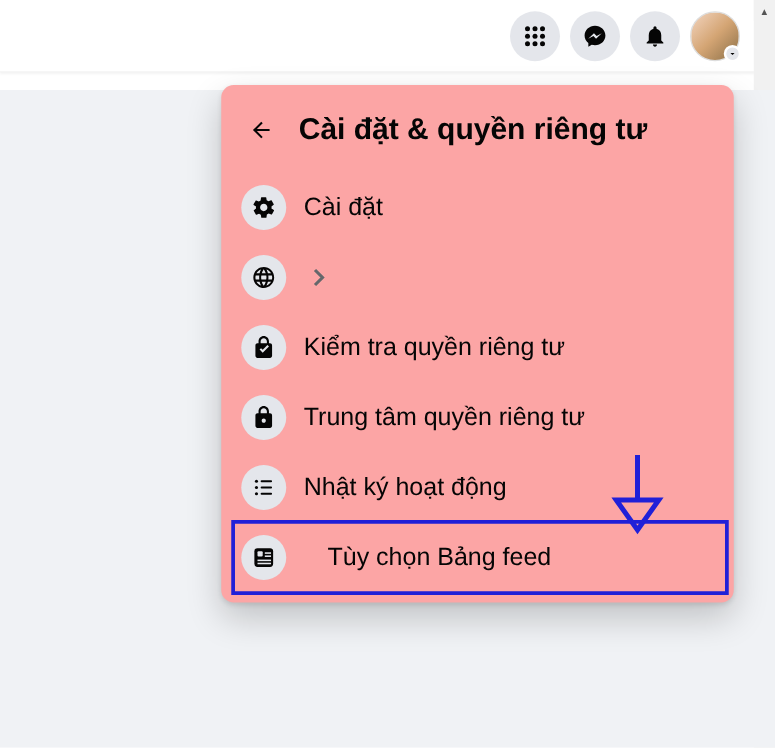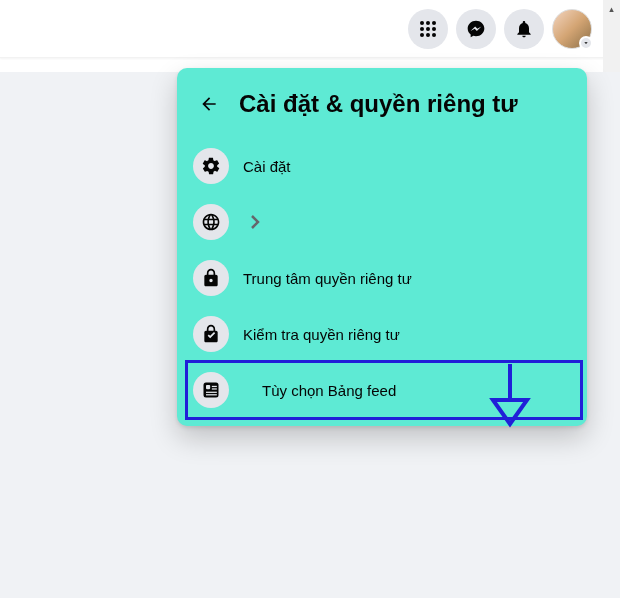--- a/index.html
+++ b/index.html
@@ -62,21 +62,21 @@
       left: 0;
       right: 0;
       bottom: 0;
       background: #f0f2f5;
     }
     .dropdown {
       position: absolute;
       top: 68px;
       right: 33px;
       width: 410px;
-      background: #5eead4;
+      background: #fca5a5;
       border-radius: 10px;
       box-shadow: 0 12px 28px rgba(0,0,0,0.2), 0 2px 4px rgba(0,0,0,0.1);
       padding: 10px 8px 8px 8px;
     }
     .dropdown-header {
       display: flex;
       align-items: center;
       gap: 14px;
       padding: 10px 8px 18px 8px;
     }
@@ -107,21 +107,21 @@
       width: 36px;
       height: 36px;
       border-radius: 50%;
       background: #e4e6eb;
       display: flex;
       align-items: center;
       justify-content: center;
       flex-shrink: 0;
     }
     .menu-label {
-      font-size: 15px;
+      font-size: 20px;
       font-weight: 500;
       color: #050505;
       flex: 1;
     }
     .chevron-icon {
       color: #65676b;
     }
     .highlight-box {
       position: absolute;
       left: 0;
@@ -256,35 +256,48 @@
         </svg>
     </div>
     <svg class="chevron-icon" width="24" height="24" viewBox="0 0 24 24" fill="none" stroke="#65676b" stroke-width="2.5">
         <path d="M9 6l6 6-6 6"></path>
       </svg>
   </div>
 
   <div class="menu-item">
     <div class="menu-icon">
       <svg width="20" height="20" viewBox="0 0 24 24" fill="#050505">
+          <path d="M18 8h-1V6c0-2.8-2.2-5-5-5S7 3.2 7 6v2H6c-1.1 0-2 .9-2 2v10c0 1.1.9 2 2 2h12c1.1 0 2-.9 2-2V10c0-1.1-.9-2-2-2zM9 6c0-1.7 1.3-3 3-3s3 1.3 3 3v2H9V6zm2 11l-3-3 1.4-1.4L11 14.2l4.6-4.6L17 11l-6 6z"></path>
+        </svg>
+    </div>
+    <span class="menu-label">Kiểm tra quyền riêng tư</span>
+  </div>
+
+  <div class="menu-item">
+    <div class="menu-icon">
+      <svg width="20" height="20" viewBox="0 0 24 24" fill="#050505">
           <path d="M18 8h-1V6c0-2.8-2.2-5-5-5S7 3.2 7 6v2H6c-1.1 0-2 .9-2 2v10c0 1.1.9 2 2 2h12c1.1 0 2-.9 2-2V10c0-1.1-.9-2-2-2zM9 6c0-1.7 1.3-3 3-3s3 1.3 3 3v2H9V6zm3 11c-1.1 0-2-.9-2-2s.9-2 2-2 2 .9 2 2-.9 2-2 2z"></path>
         </svg>
     </div>
     <span class="menu-label">Trung tâm quyền riêng tư</span>
   </div>
 
   <div class="menu-item">
     <div class="menu-icon">
       <svg width="20" height="20" viewBox="0 0 24 24" fill="#050505">
-          <path d="M18 8h-1V6c0-2.8-2.2-5-5-5S7 3.2 7 6v2H6c-1.1 0-2 .9-2 2v10c0 1.1.9 2 2 2h12c1.1 0 2-.9 2-2V10c0-1.1-.9-2-2-2zM9 6c0-1.7 1.3-3 3-3s3 1.3 3 3v2H9V6zm2 11l-3-3 1.4-1.4L11 14.2l4.6-4.6L17 11l-6 6z"></path>
-        </svg>
-    </div>
-    <span class="menu-label">Kiểm tra quyền riêng tư</span>
-  </div>
-
+          <circle cx="5" cy="6" r="1.5"></circle>
+          <rect x="9" y="5" width="11" height="2" rx="1"></rect>
+          <circle cx="5" cy="12" r="1.5"></circle>
+          <rect x="9" y="11" width="11" height="2" rx="1"></rect>
+          <circle cx="5" cy="18" r="1.5"></circle>
+          <rect x="9" y="17" width="11" height="2" rx="1"></rect>
+        </svg>
+    </div>
+    <span class="menu-label">Nhật ký hoạt động</span>
+  </div>
 
   <div class="menu-item" style="position:relative;gap:33px;">
     <div class="highlight-box"></div>
     <div class="menu-icon">
       <svg width="20" height="20" viewBox="0 0 24 24" fill="#050505">
           <rect x="3" y="3" width="18" height="18" rx="3" fill="#050505"></rect>
           <rect x="6" y="6" width="5" height="5" rx="1" fill="#e4e6eb"></rect>
           <rect x="13" y="7" width="6" height="1.5" fill="#e4e6eb"></rect>
           <rect x="13" y="10" width="6" height="1.5" fill="#e4e6eb"></rect>
           <rect x="6" y="14" width="13" height="1.5" fill="#e4e6eb"></rect>

